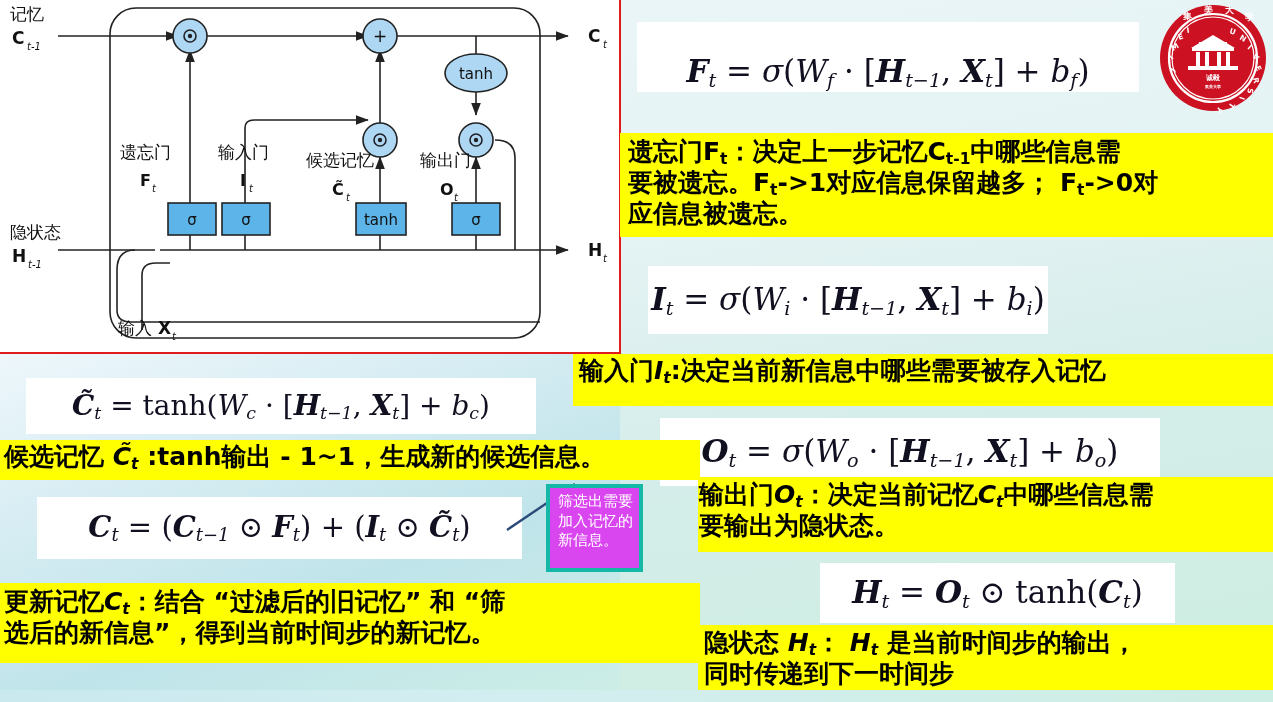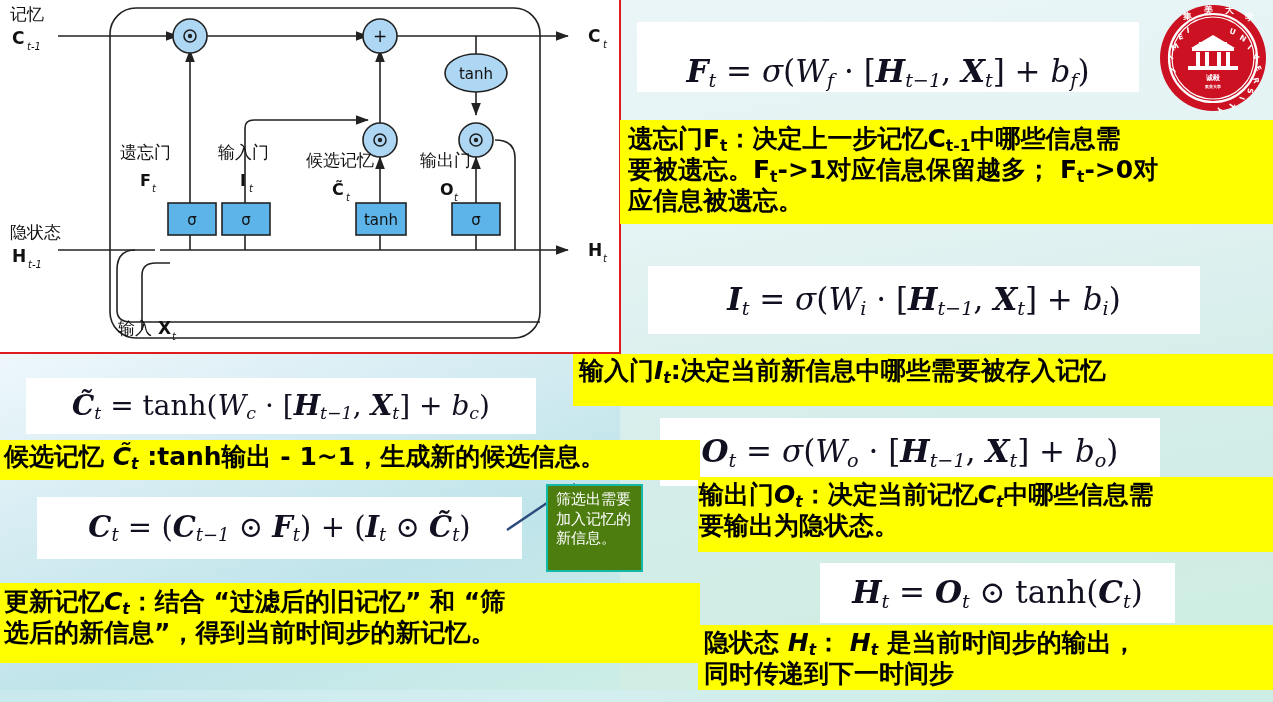--- a/index.html
+++ b/index.html
@@ -46,22 +46,22 @@
     font-family:"DejaVu Serif","Liberation Serif",serif;
     white-space:nowrap;
   }
   .formula i{font-style:italic;}
   .fm{font-family:"DejaVu Serif","Liberation Serif",serif;}
   .bi{font-weight:bold;font-style:italic;}
   sub{font-size:.62em;vertical-align:-0.25em;}
 
   
   .green-call{
-    position:absolute;background:#4d7c0f;color:#ffffff;
-    border:2px solid #14b8a6;
+    position:absolute;background:#d946ef;color:#ffffff;
+    border:4px solid #14b8a6;
     font-family:"DejaVu Sans","Liberation Sans",sans-serif;
     font-size:15px;line-height:1.30;padding:4px 6px 14px 8px;
     box-sizing:border-box;
   }
   .callout-arrow{position:absolute;pointer-events:none;}
 
   
   .logo{position:absolute;right:4px;top:2px;width:112px;height:112px;}
 
   
@@ -231,27 +231,27 @@
         <text x="47" y="11">美</text>
       <text x="68" y="11">大</text>
         <text x="88" y="18">学</text>
     </g>
   </svg>
 
   <div class="formula" style="left:637px;top:22px;width:502px;height:70px;font-size:31px;align-items:flex-end;">
     <span class="fm"><span class="bi">F</span><sub><i>t</i></sub> = <i>σ</i>(<i>W<sub>f</sub></i> · [<span class="bi">H</span><sub><i>t−1</i></sub>, <span class="bi">X</span><sub><i>t</i></sub>] + <i>b<sub>f</sub></i>)</span>
   </div>
 
-  <div class="yellow clip-r" style="left:620px;top:120px;width:653px;height:104px;font-size:25px;padding:4px 2px 0 8px;box-sizing:border-box;">
+  <div class="yellow clip-r" style="left:620px;top:133px;width:653px;height:104px;font-size:25px;padding:4px 2px 0 8px;box-sizing:border-box;">
     <div>遗忘门<b>F<sub>t</sub></b>：决定上一步记忆<b>C<sub>t-1</sub></b>中哪些信息需</div>
     <div>要被遗忘。<b>F<sub>t</sub>-&gt;1</b>对应信息保留越多； <b>F<sub>t</sub>-&gt;0</b>对</div>
     <div>应信息被遗忘。</div>
   </div>
 
-  <div class="formula" style="left:648px;top:266px;width:552px;height:68px;font-size:31px;">
+  <div class="formula" style="left:648px;top:266px;width:400px;height:68px;font-size:31px;">
     <span class="fm"><span class="bi">I</span><sub><i>t</i></sub> = <i>σ</i>(<i>W<sub>i</sub></i> · [<span class="bi">H</span><sub><i>t−1</i></sub>, <span class="bi">X</span><sub><i>t</i></sub>] + <i>b<sub>i</sub></i>)</span>
   </div>
 
   <div class="yellow clip-r" style="left:573px;top:354px;width:700px;height:52px;font-size:25px;padding:2px 16px 0 6px;box-sizing:border-box;">
     <span>输入门<i>I<sub>t</sub></i>:决定当前新信息中哪些需要被存入记忆</span>
   </div>
 
   <div class="formula" style="left:660px;top:418px;width:500px;height:68px;font-size:31px;">
     <span class="fm"><span class="bi">O</span><sub><i>t</i></sub> = <i>σ</i>(<i>W<sub>o</sub></i> · [<span class="bi">H</span><sub><i>t−1</i></sub>, <span class="bi">X</span><sub><i>t</i></sub>] + <i>b<sub>o</sub></i>)</span>
   </div>

